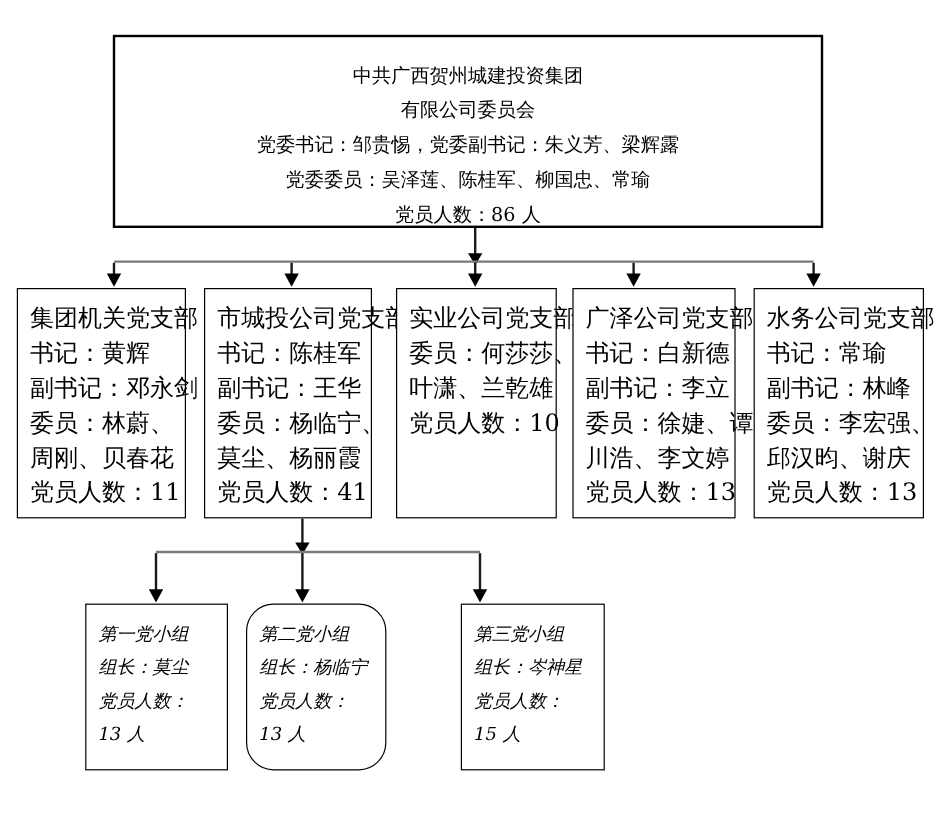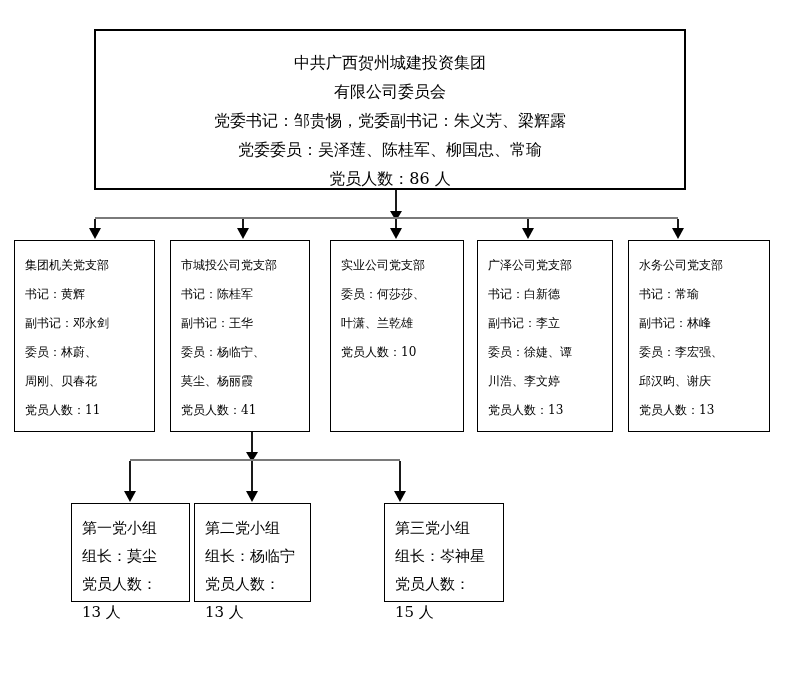--- a/index.html
+++ b/index.html
@@ -31,40 +31,41 @@
     left: 94px; top: 29px;
     width: 592px; height: 161px;
     text-align: center;
     font-size: 16px;
     line-height: 29px;
     padding-top: 17px;
   }
   .branch-box {
     top: 240px; height: 192px;
     border-width: 1.5px;
-    font-size: 12px;
+    font-size: 20px;
     line-height: 29px;
     padding: 10px 8px 0 10px;
     text-align: left;
   }
   .branch-1 { left: 14px;  width: 141px; }
   .branch-2 { left: 170px; width: 140px; }
   .branch-3 { left: 330px; width: 134px; }
   .branch-4 { left: 477px; width: 136px; }
   .branch-5 { left: 628px; width: 142px; }
   .group-box {
-    top: 503px; height: 99px;
+    top: 503px; height: 139px;
     border-width: 1.5px;
     font-size: 15px;
     line-height: 28px;
     padding: 10px 22px 0 10px;
     text-align: left;
+    font-style: italic;
   }
   .group-1 { left: 71px;  width: 119px; }
-  .group-2 { left: 194px; width: 117px; }
+  .group-2 { left: 205px; width: 117px; border-radius: 23px; }
   .group-3 { left: 336px; width: 120px; margin-left: 48px; }
   .line { white-space: nowrap; }
 </style>
 </head>
 <body>
 
 <div class="stage">
 
   <svg class="connectors" viewBox="0 0 785 679" xmlns="http://www.w3.org/2000/svg">
 

